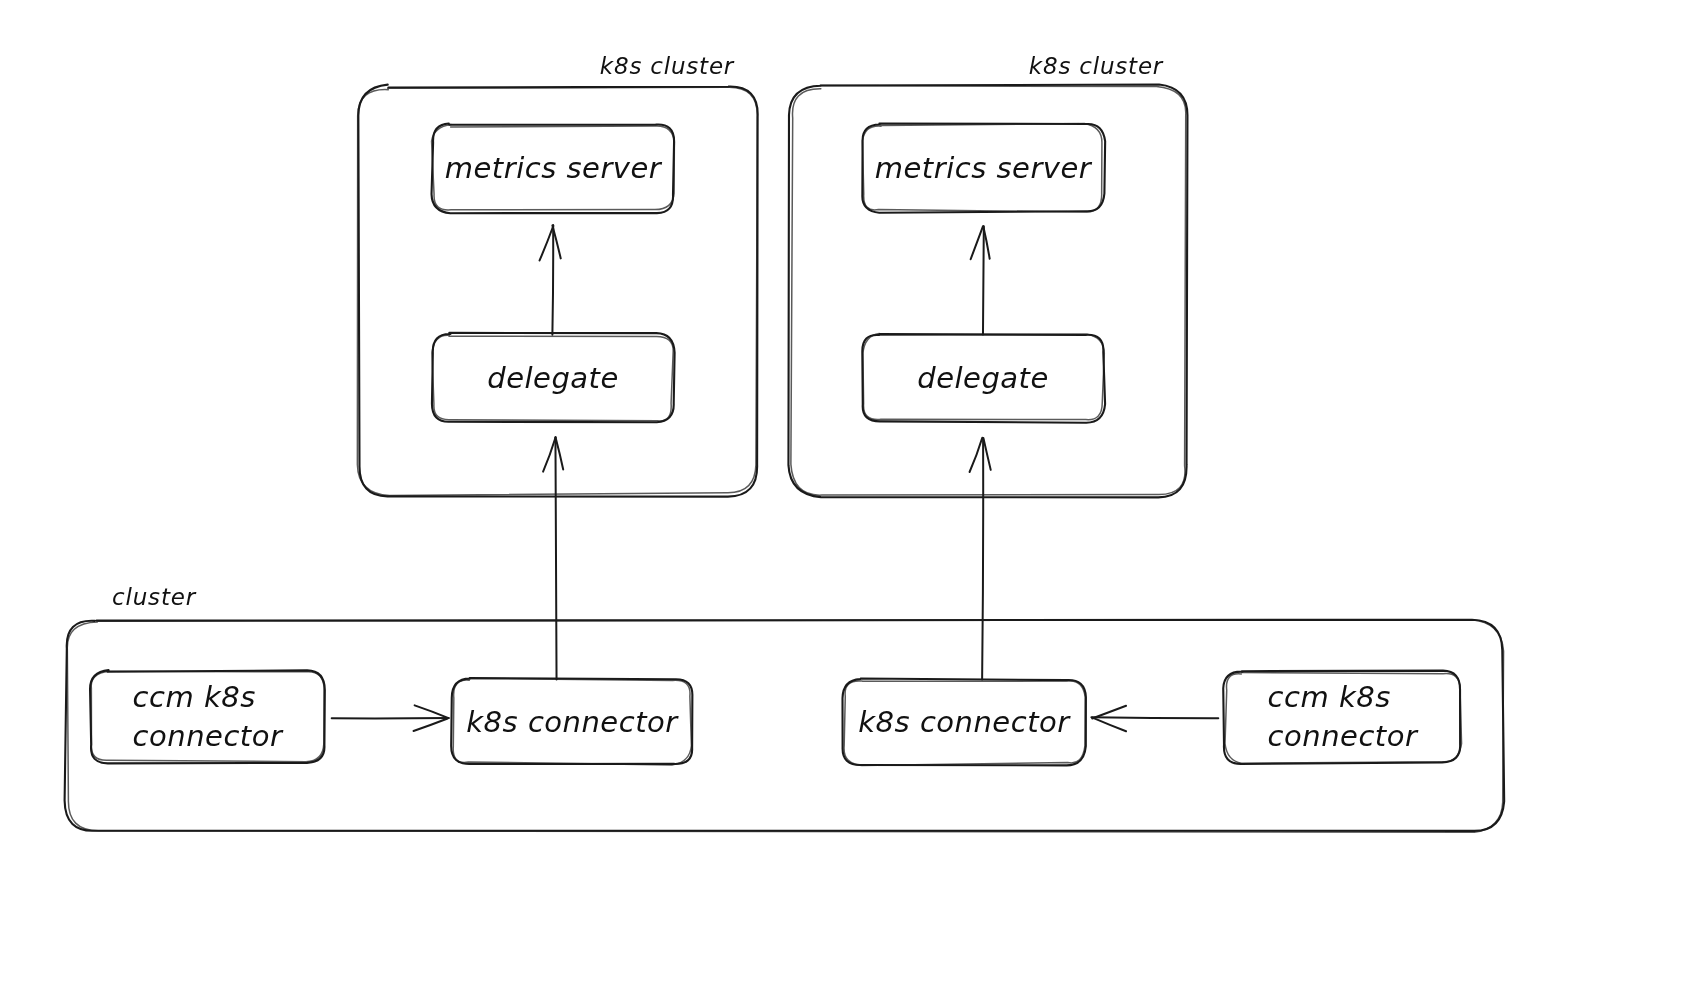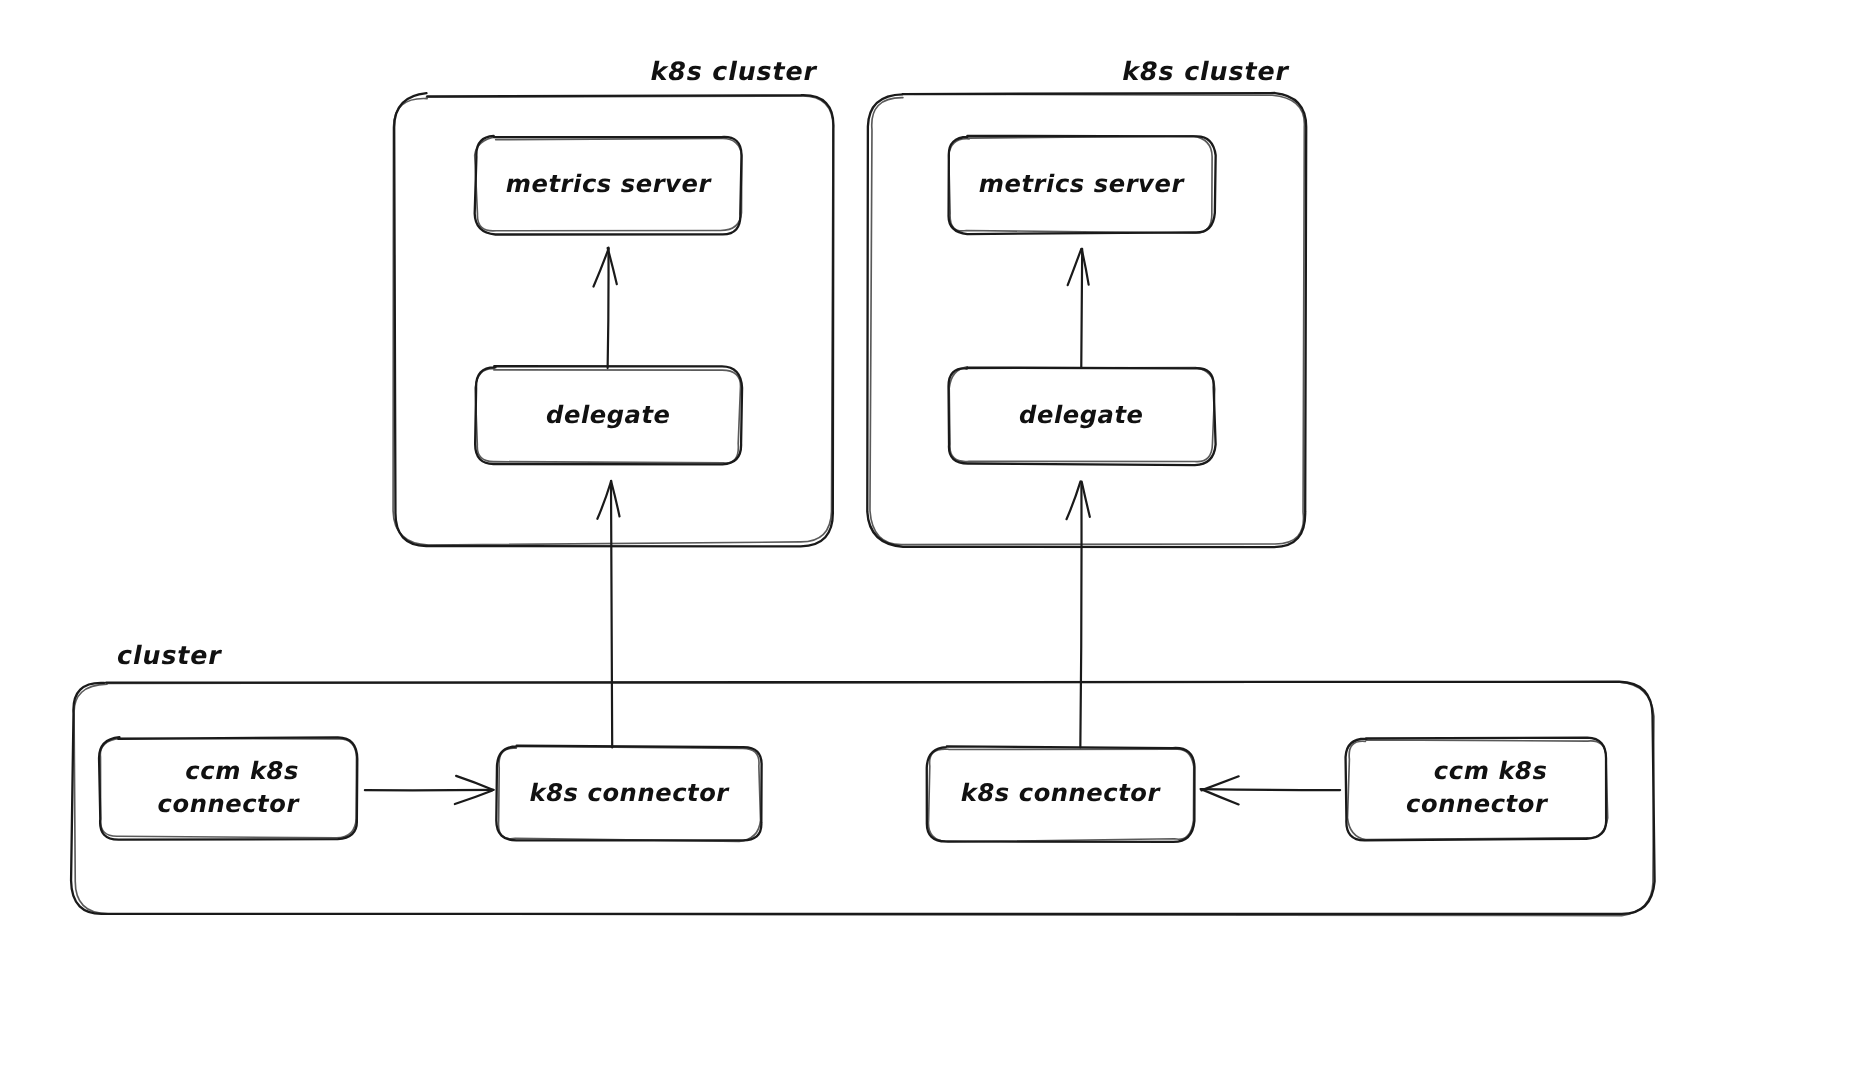--- a/index.html
+++ b/index.html
@@ -11,21 +11,20 @@
     width: 1694px;
     height: 984px;
     font-family: "DejaVu Sans", sans-serif;
     overflow: hidden;
   }
   #canvas {
     position: relative;
     width: 1694px;
     height: 984px;
     background: #ffffff;
-    font-weight: bold;
   }
   svg.diagram {
     position: absolute;
     top: 0;
     left: 0;
     width: 1694px;
     height: 984px;
   }
   .stroke {
     fill: none;
@@ -40,22 +39,22 @@
   .node-label, .group-label {
     position: absolute;
     font-family: "DejaVu Sans", sans-serif;
     color: #111111;
     white-space: nowrap;
     pointer-events: none;
     font-style: italic;
     letter-spacing: 0.5px;
   }
   .node-label {
-    font-size: 22px;
-    text-align: right;
+    font-size: 29px;
+    text-align: left;
     line-height: 1.32;
     transform: translate(-50%, -50%);
   }
   .node-label.two-line { line-height: 1.35; }
   .group-label {
     font-size: 23px;
     transform: translate(-50%, -50%);
     letter-spacing: 0.8px;
   }
 </style>

